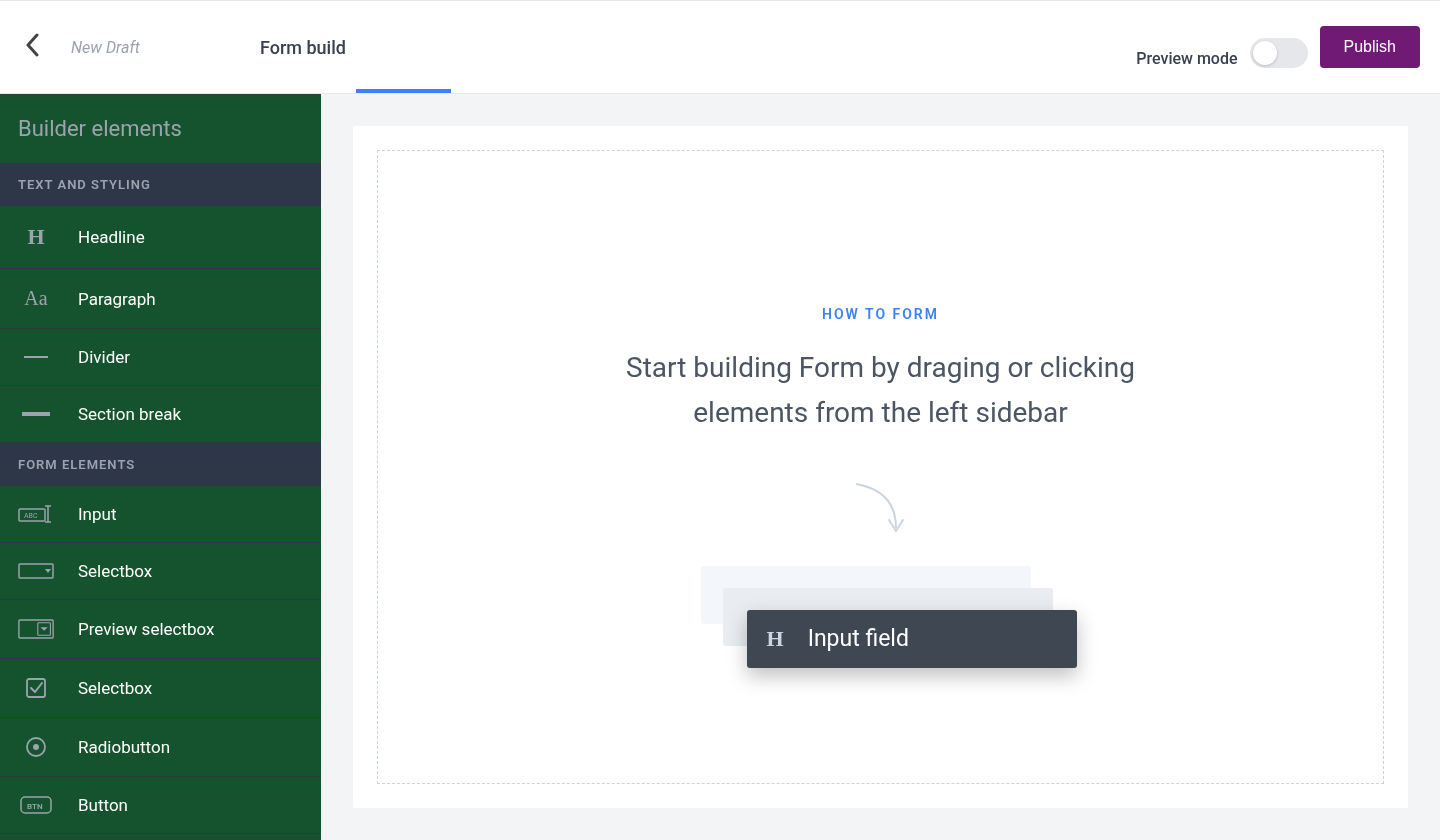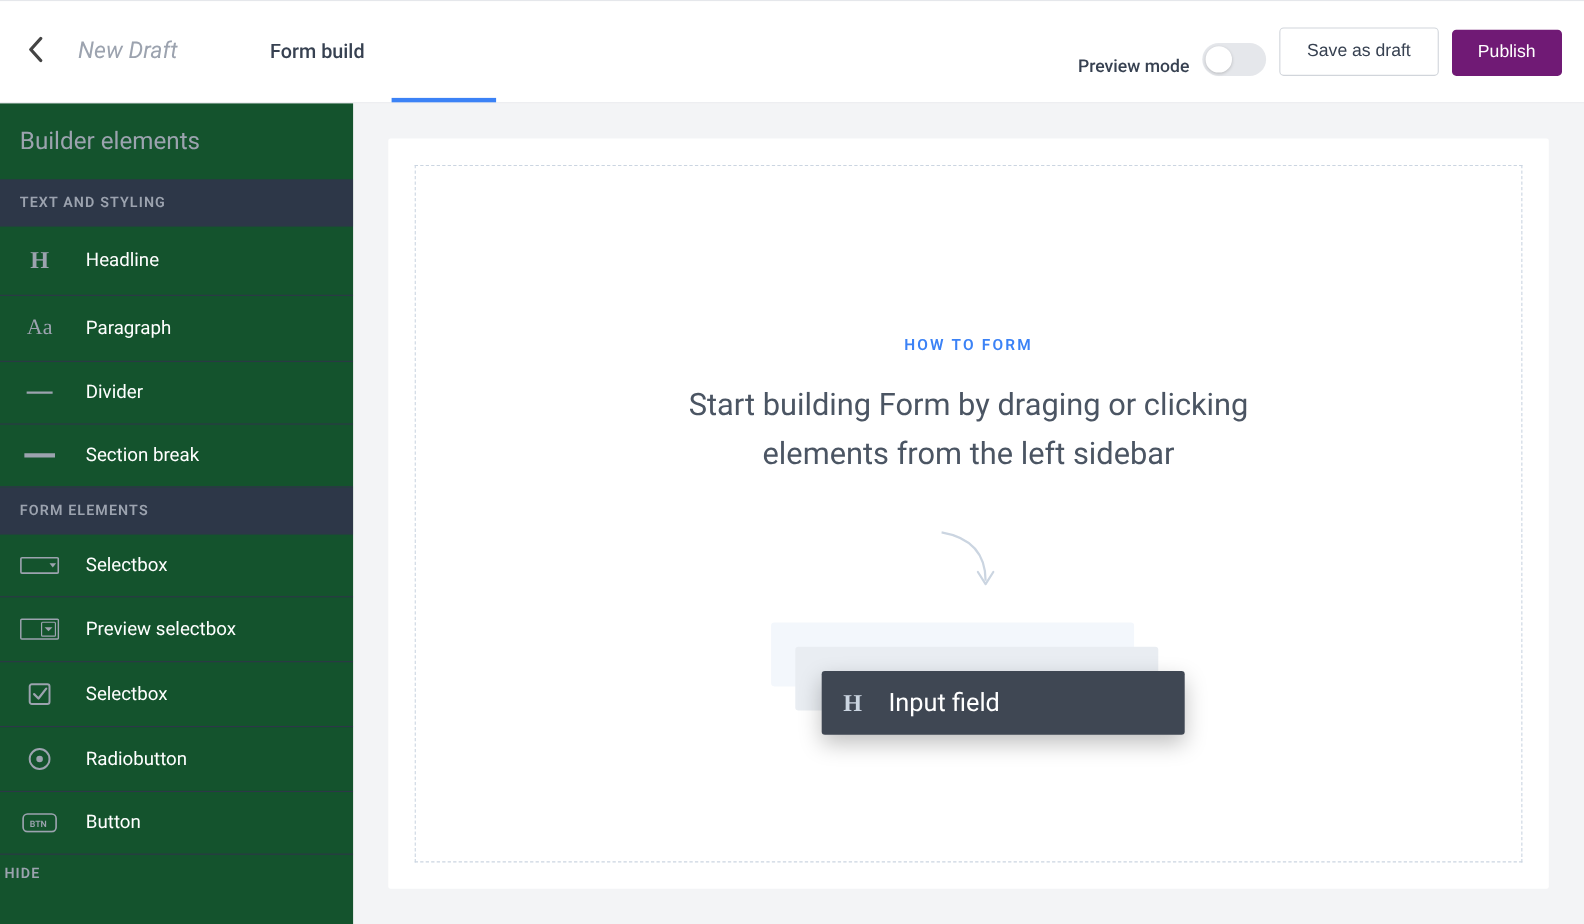--- a/index.html
+++ b/index.html
@@ -25,24 +25,24 @@
       position: relative;
     }
     .back-icon {
       font-size: 28px;
       color: #444;
       cursor: pointer;
       margin-right: 32px;
       font-weight: 300;
     }
     .draft-title {
-      font-size: 21px;
+      font-size: 16px;
       color: #9ca3af;
       font-style: italic;
-      margin-right: 84px;
+      margin-right: 120px;
     }
     .tab-title {
       font-size: 18px;
       color: #374151;
       font-weight: 500;
       position: relative;
     }
     .tab-underline {
       position: absolute;
       bottom: 0;
@@ -246,21 +246,20 @@
       </svg>
   </span>
   <span class="draft-title">New Draft</span>
   <span class="tab-title">Form build</span>
   <div class="tab-underline"></div>
   <div class="header-right">
     <span class="preview-label">Preview mode</span>
     <div class="toggle">
       <div class="toggle-knob"></div>
     </div>
-    <button class="btn btn-secondary">Save as draft</button>
     <button class="btn btn-primary">Publish</button>
   </div>
 </div>
 
 <div class="body-wrap">
   <aside class="sidebar">
     <div class="sidebar-title">Builder elements</div>
 
     <div class="group-label">TEXT AND STYLING</div>
 
@@ -291,20 +290,32 @@
       <span class="sidebar-item-icon">
         <svg width="28" height="6">
             <line x1="0" y1="3" x2="28" y2="3" stroke="#9ca3af" stroke-width="4"></line>
           </svg>
       </span>
       <span class="sidebar-item-label">Section break</span>
     </div>
 
     <div class="group-label">FORM ELEMENTS</div>
 
+    <div class="sidebar-item">
+      <span class="sidebar-item-icon">
+        <svg width="36" height="20" viewBox="0 0 36 20">
+            <rect x="1" y="5" width="26" height="12" rx="1" fill="none" stroke="#9ca3af" stroke-width="1.5"></rect>
+            <text x="6" y="14" font-size="7" fill="#9ca3af">ABC</text>
+            <line x1="30" y1="2" x2="30" y2="18" stroke="#9ca3af" stroke-width="1.5"></line>
+            <line x1="27" y1="2" x2="33" y2="2" stroke="#9ca3af" stroke-width="1.5"></line>
+            <line x1="27" y1="18" x2="33" y2="18" stroke="#9ca3af" stroke-width="1.5"></line>
+          </svg>
+      </span>
+      <span class="sidebar-item-label">Input</span>
+    </div>
 
     <div class="sidebar-item">
       <span class="sidebar-item-icon">
         <svg width="36" height="16" viewBox="0 0 36 16">
             <rect x="1" y="1" width="34" height="14" rx="1" fill="none" stroke="#9ca3af" stroke-width="1.5"></rect>
             <path d="M27 6 L30 10 L33 6" fill="#9ca3af"></path>
           </svg>
       </span>
       <span class="sidebar-item-label">Selectbox</span>
     </div>

